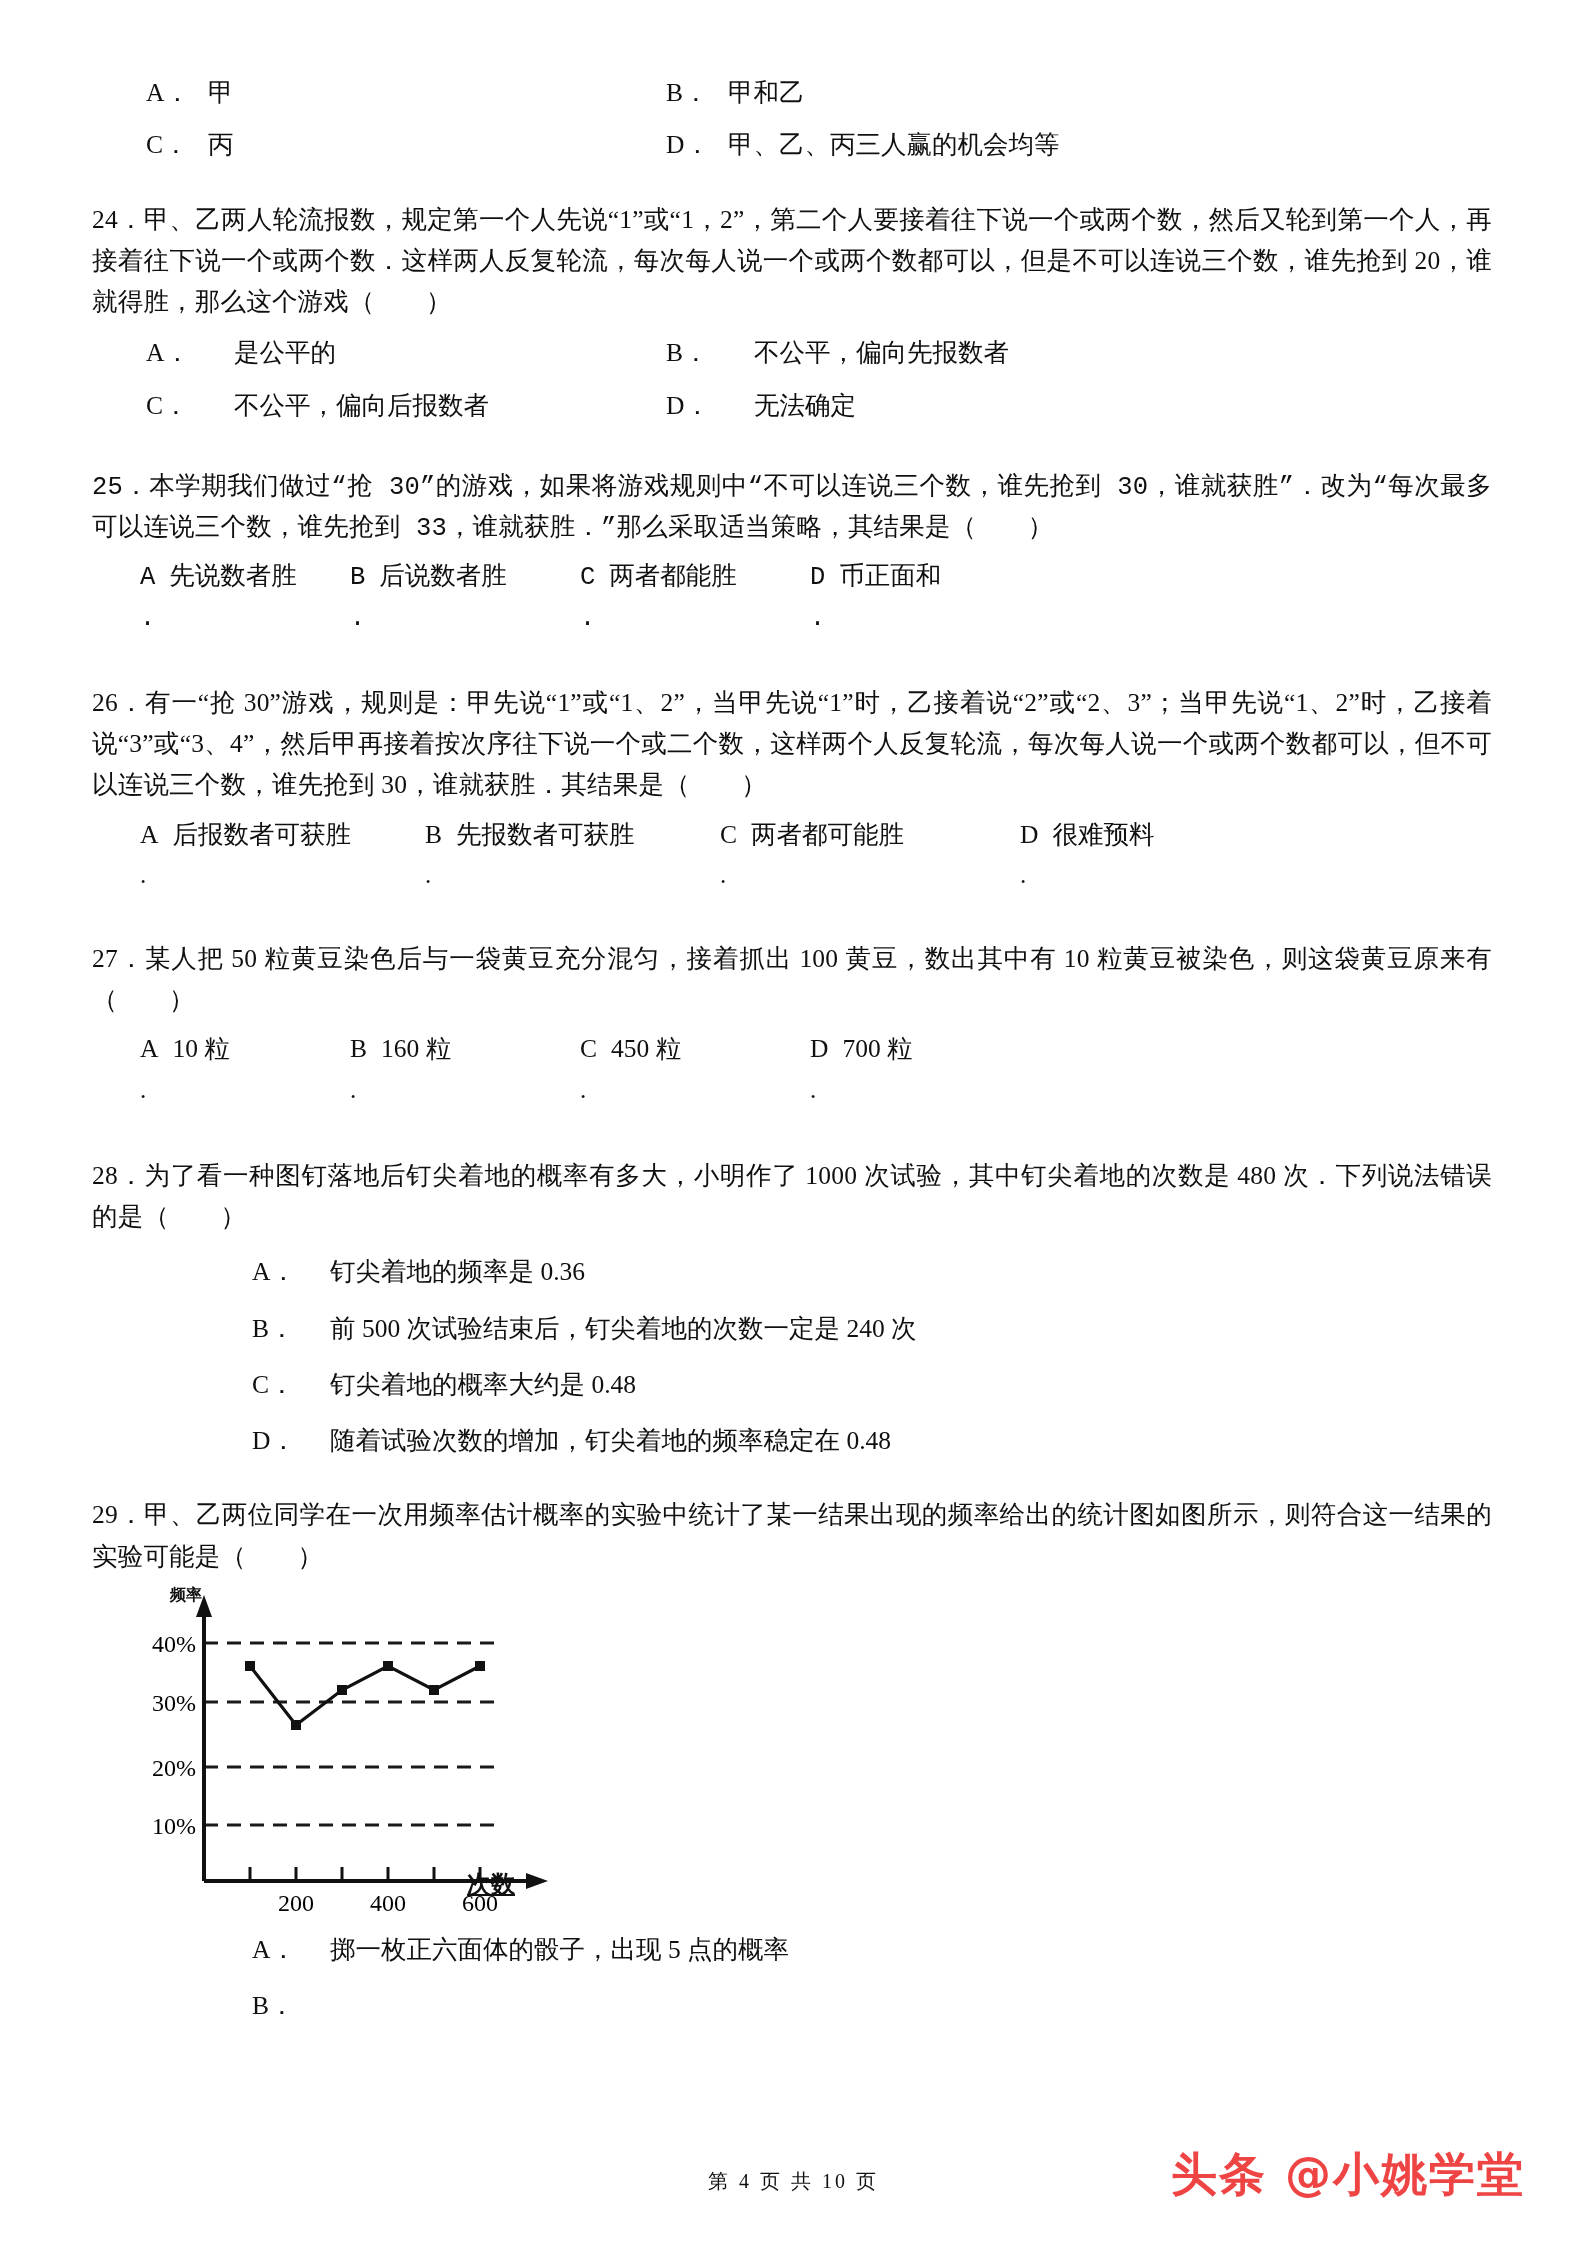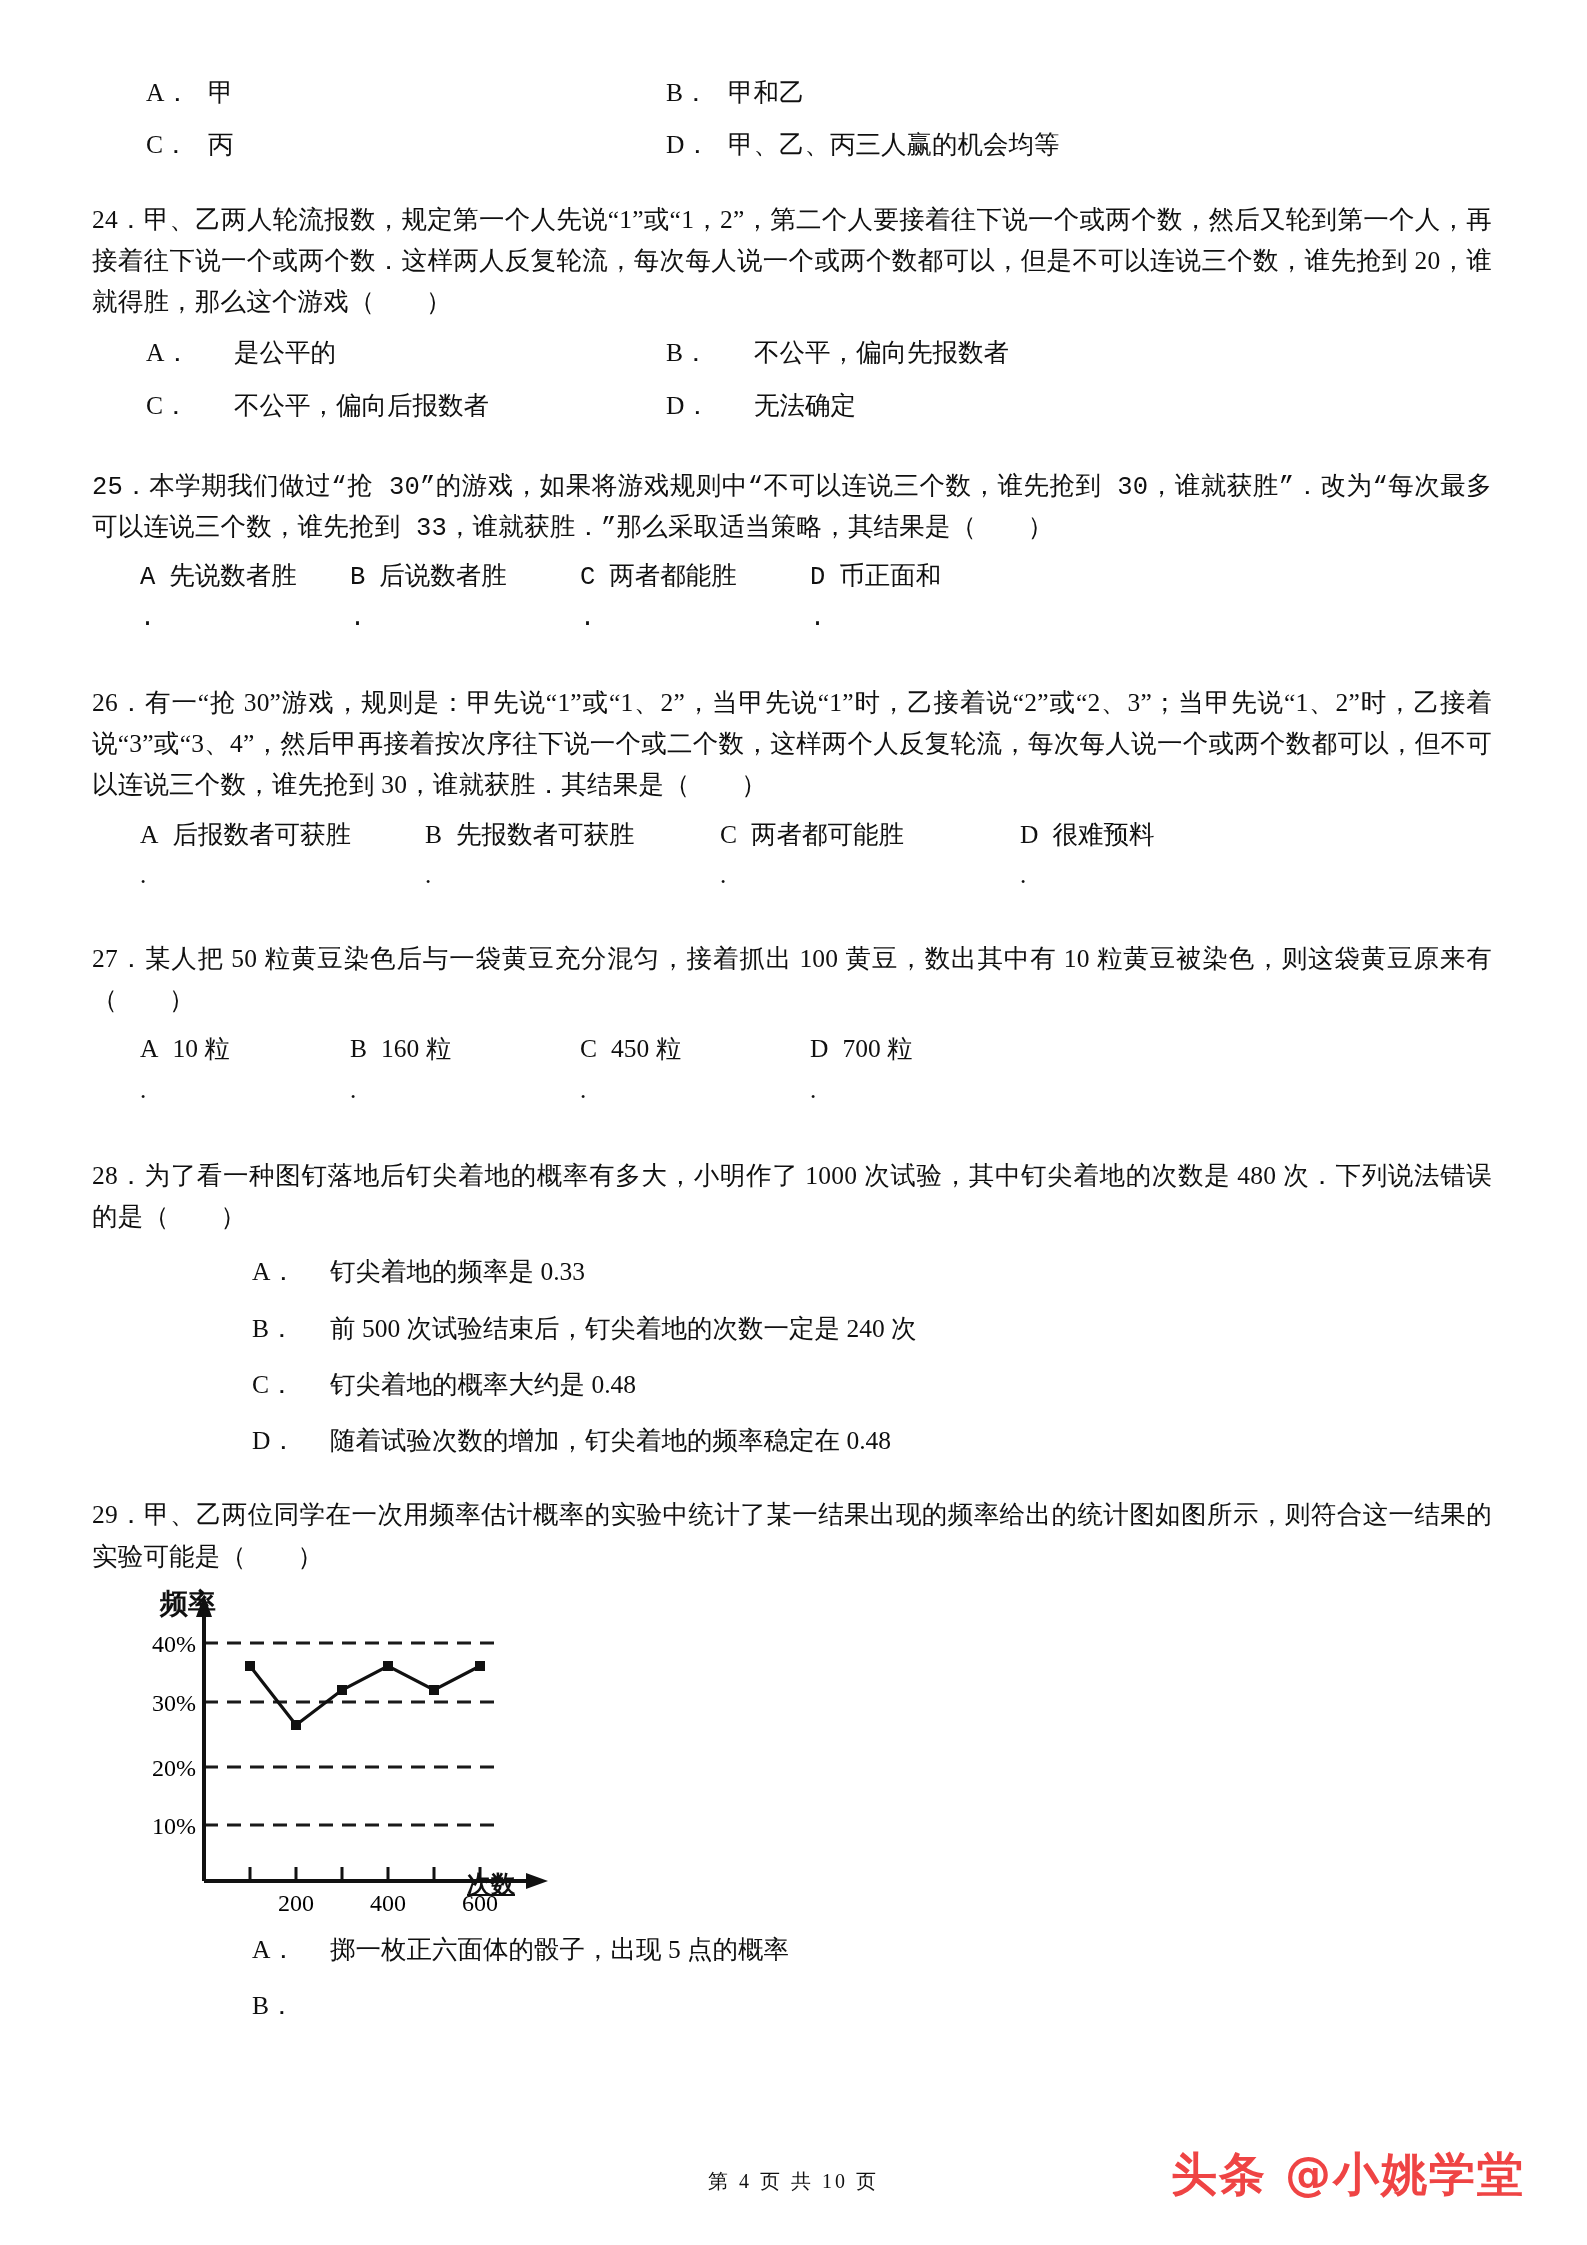--- a/index.html
+++ b/index.html
@@ -104,23 +104,23 @@
   .chart-wrap {
     position: relative;
     margin-top: 14px;
     margin-left: 20px;
     width: 480px;
     height: 330px;
   }
   .chart-svg { display: block; }
   .axis-title-y {
     position: absolute;
-    left: 48px;
+    left: 58px;
     top: -6px;
-    font-size: 28px;
+    font-size: 16px;
     font-weight: bold;
     font-family: "DejaVu Sans", "Liberation Sans", sans-serif;
     text-align: right;
   }
   .axis-title-x {
     position: absolute;
     left: 355px;
     top: 277px;
     font-size: 24px;
     font-weight: bold;
@@ -299,21 +299,21 @@
         <span class="dot" style="width:230px;">.</span>
         <span class="dot">.</span>
       </div>
     </div>
 
     <div class="q" style="margin-top:48px;">
       <div class="q-body"><span class="num">28</span><span>．为了看一种图钉落地后钉尖着地的概率有多大，小明作了 1000 次试验，其中钉尖着地的次数是 480 次．下列说法错误的是（　　）</span></div>
       <div class="opts-stack">
         <div class="line">
             <span class="k">A．</span>
-            <span>钉尖着地的频率是 0.33</span>
+            <span>钉尖着地的频率是 0.36</span>
           </div>
         <div class="line">
             <span class="k">B．</span>
             <span>前 500 次试验结束后，钉尖着地的次数一定是 240 次</span>
           </div>
         <div class="line">
             <span class="k">C．</span>
             <span>钉尖着地的概率大约是 0.48</span>
           </div>
         <div class="line">

